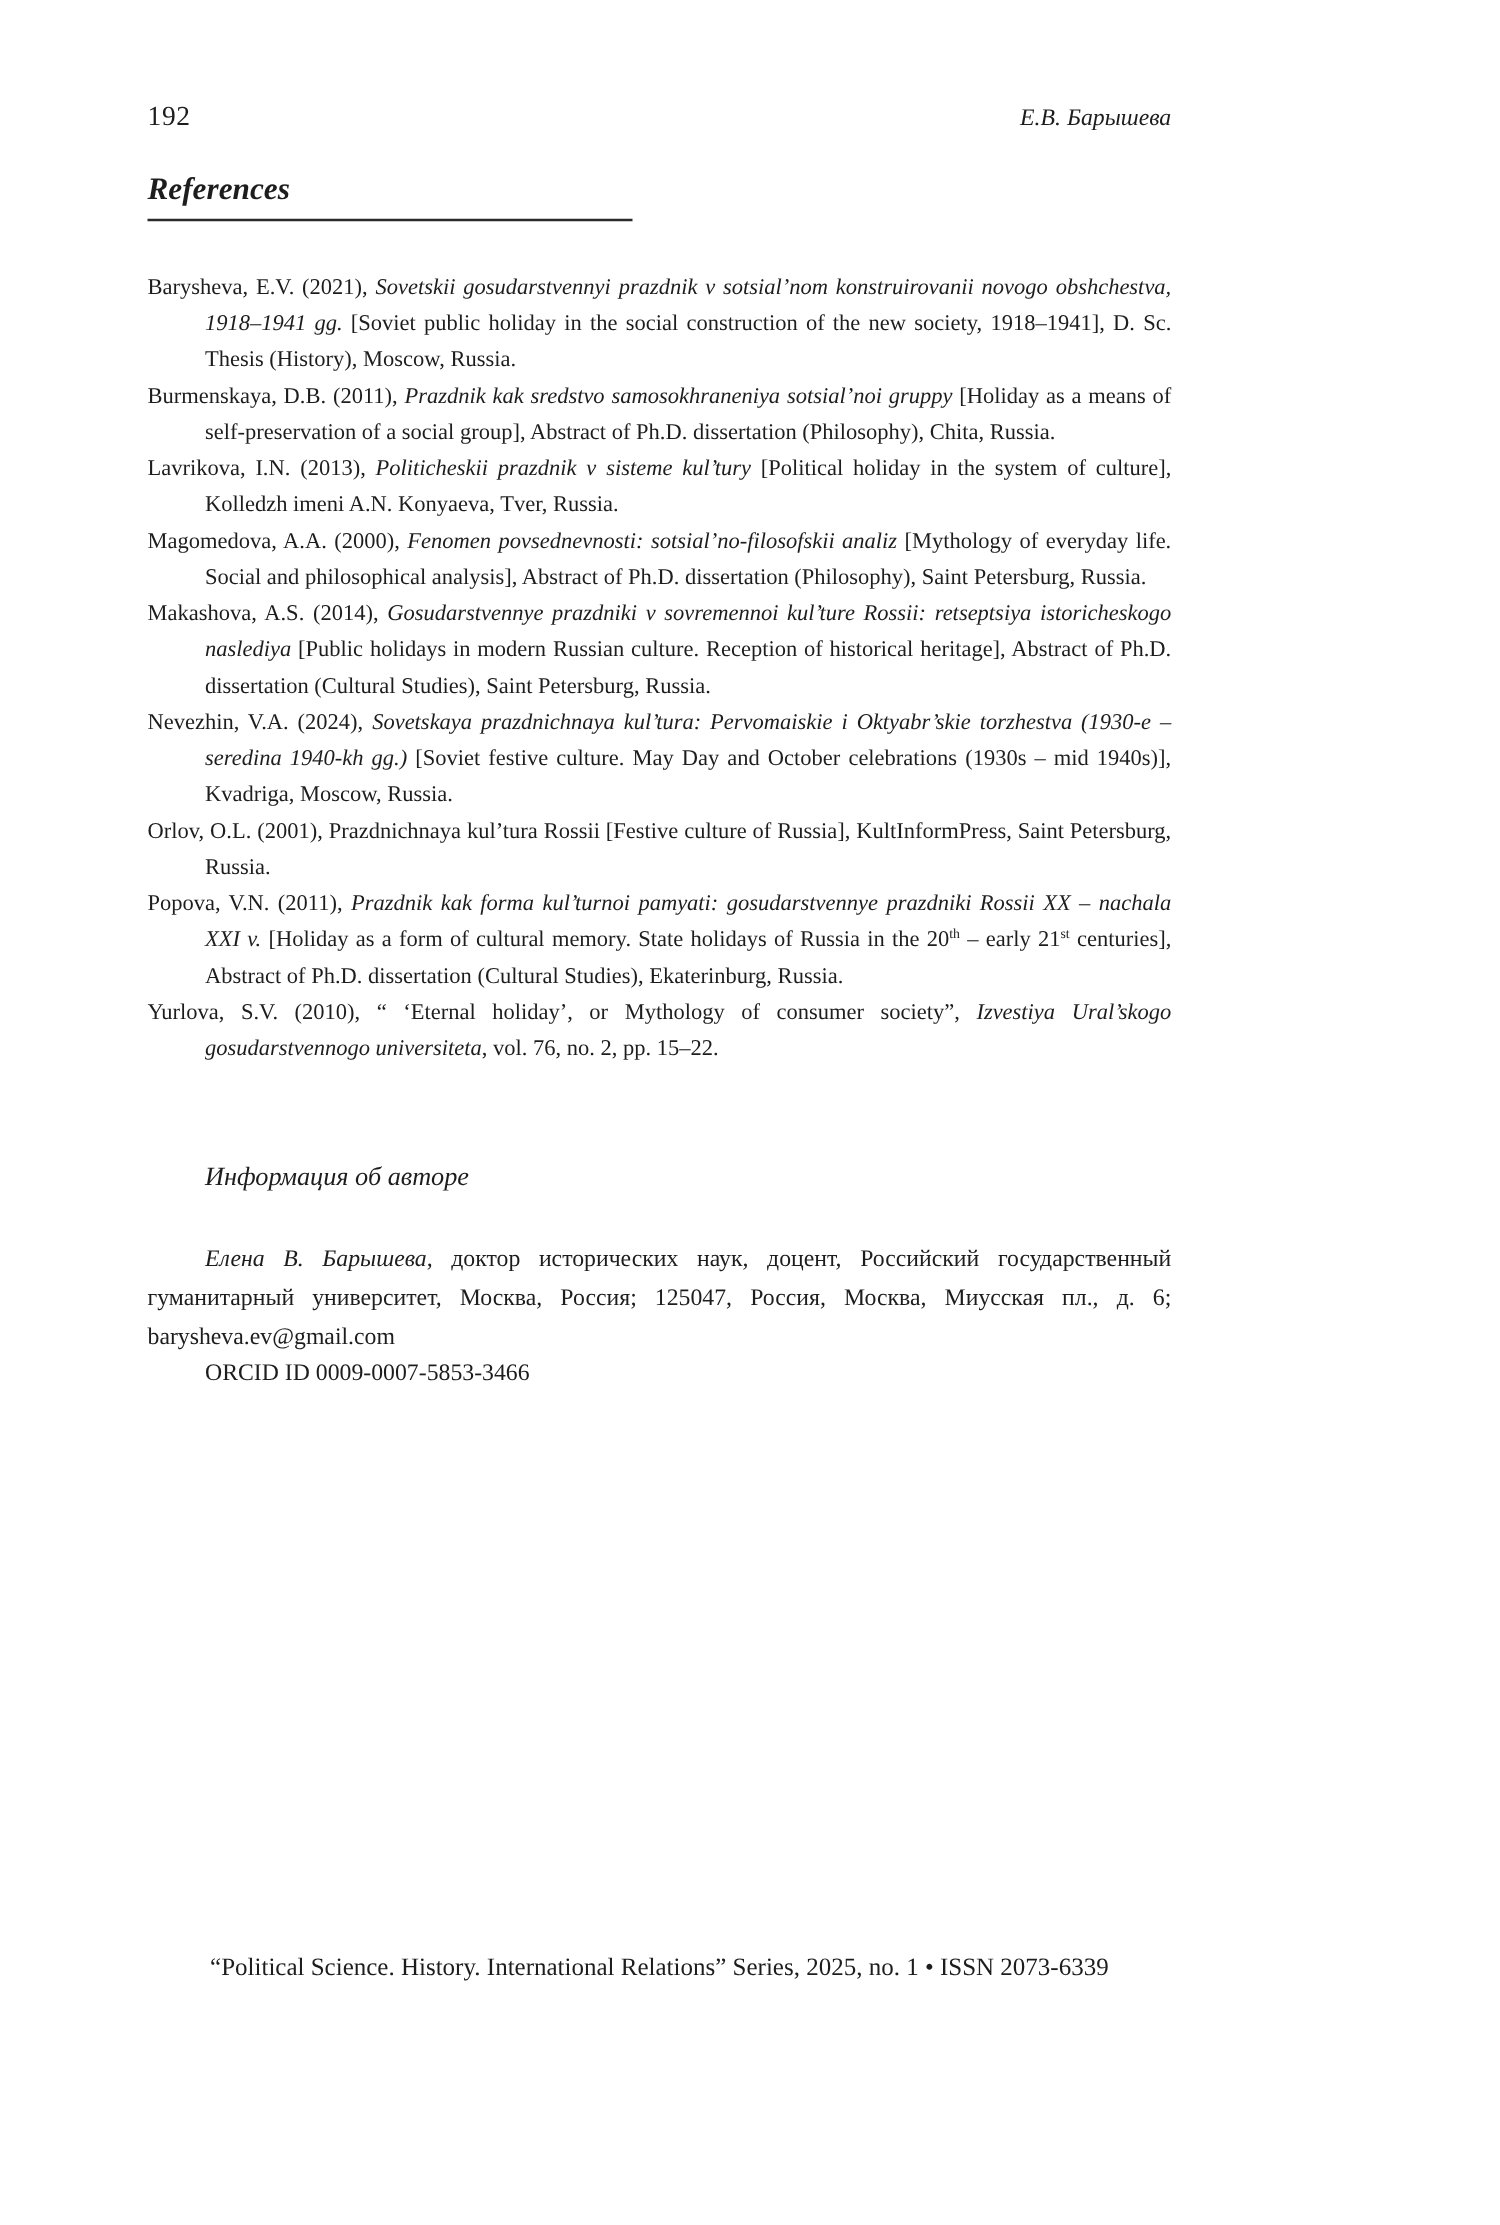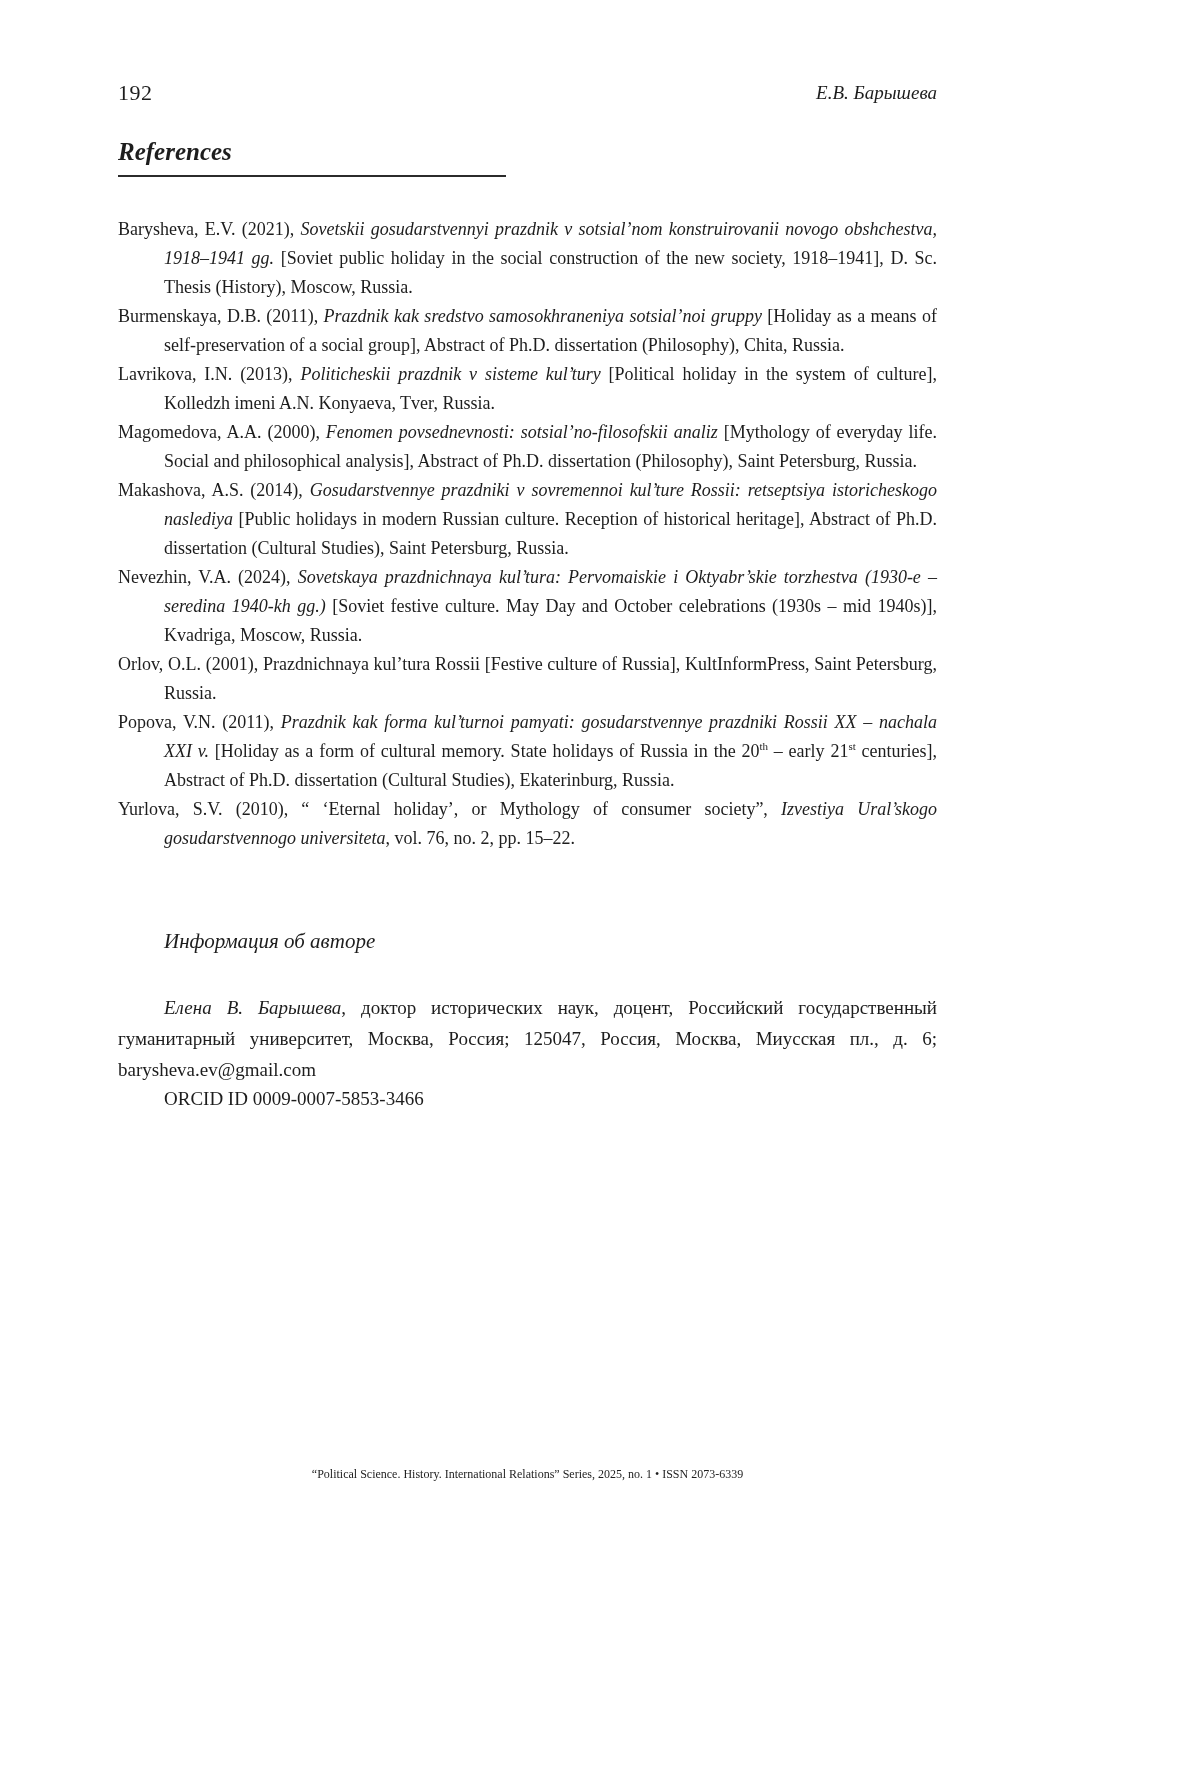--- a/index.html
+++ b/index.html
@@ -18,21 +18,21 @@
   .page {
     position: relative;
     width: 100%;
     height: 100%;
     box-sizing: border-box;
     padding: 80px 263px 0 118px;
   }
   .running-head {
     display: flex;
     justify-content: space-between;
-    align-items: center;
+    align-items: flex-end;
     gap: 24px;
   }
   .page-number { font-size: 22px; letter-spacing: 0.5px; }
   .running-author { font-size: 19px; font-style: italic; }
 
   .refs-heading {
     font-style: italic;
     font-weight: bold;
     font-size: 25px;
     margin: 32px 0 0 0;
@@ -67,25 +67,25 @@
     text-align: justify;
     text-indent: 46px;
     margin: 38px 0 0 0;
   }
   .orcid {
     font-size: 19px;
     margin: 3px 0 0 46px;
   }
   .footer {
     position: absolute;
-    top: 1467px;
+    top: 1563px;
     left: 118px;
     width: 819px;
     text-align: center;
-    font-size: 12px;
+    font-size: 20px;
   }
 </style>
 </head>
 <body>
 
 <div class="page">
 
   <div class="running-head">
     <span class="page-number">192</span>
     <span class="running-author">Е.В. Барышева</span>

